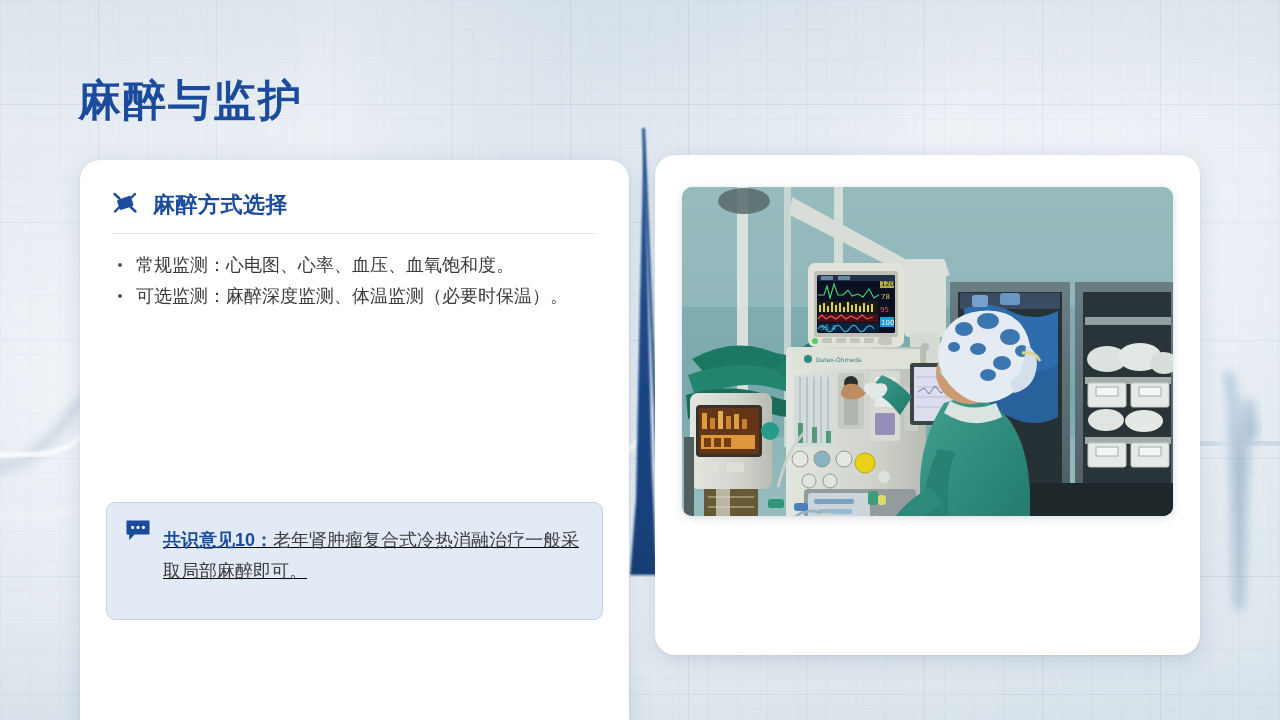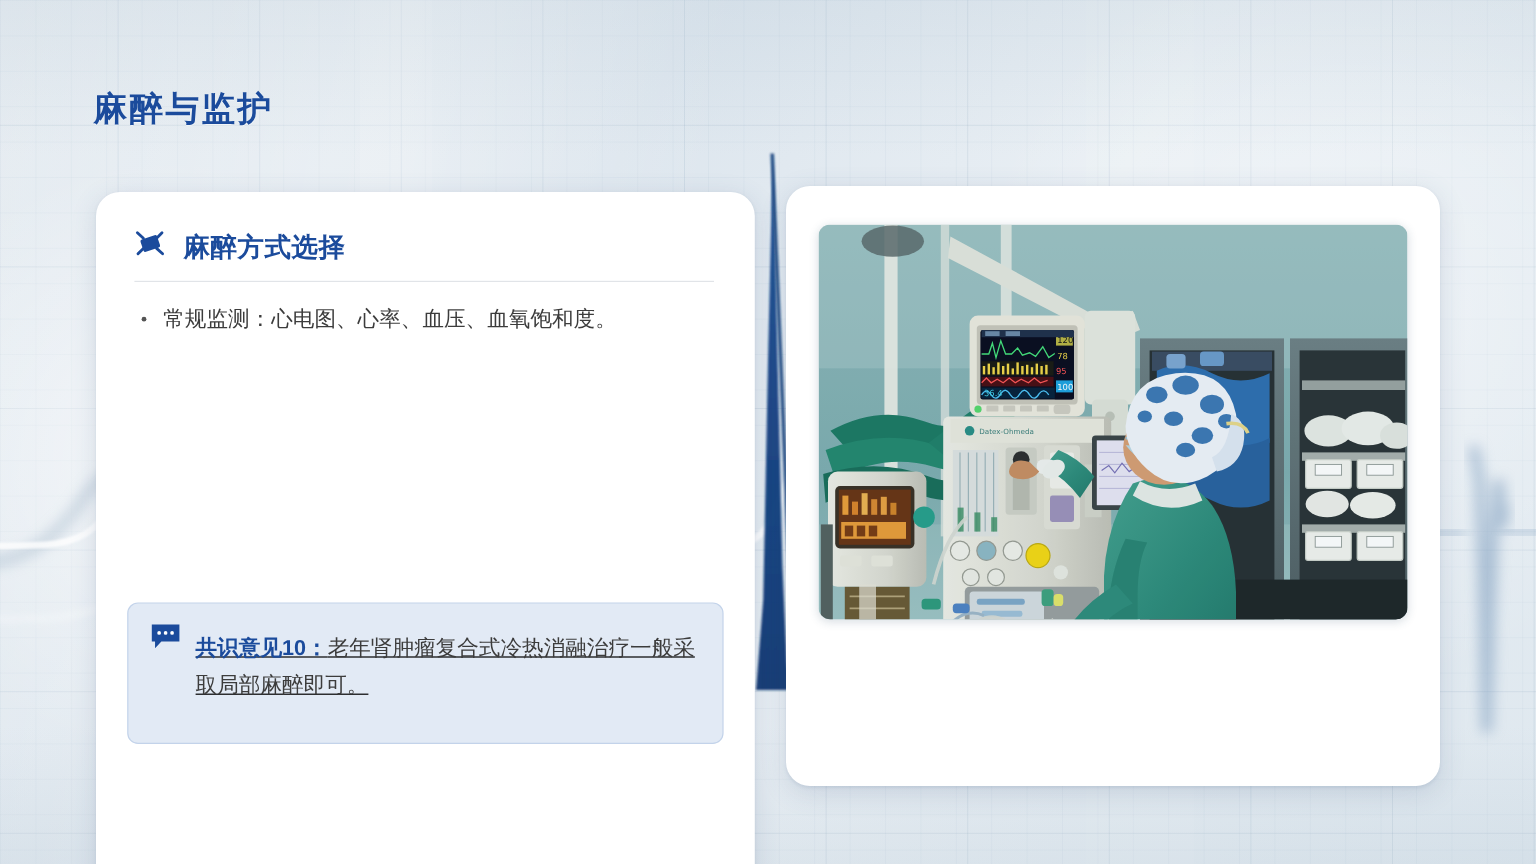--- a/index.html
+++ b/index.html
@@ -46,21 +46,21 @@
   }
   .bg-vignette {
     position:absolute; inset:0;
     background:linear-gradient(to bottom,rgba(170,190,205,.18) 0%,rgba(255,255,255,0) 18%,rgba(255,255,255,0) 84%,rgba(170,190,205,.20) 100%);
   }
   #bgsvg { position:absolute; inset:0; width:1280px; height:720px; }
 
   
   #title {
     position:absolute; left:78px; top:72px;
-    font-size:28px; font-weight:bold; letter-spacing:2px;
+    font-size:43px; font-weight:bold; letter-spacing:2px;
     color:#1b4b9c;
     text-shadow:0 1px 0 rgba(255,255,255,.55);
     z-index:5;
   }
 
   
   .card {
     position:absolute;
     background:#fff;
     border-radius:20px;
@@ -211,20 +211,21 @@
         </span>
         <span class="sec-title">麻醉方式选择</span>
       </div>
     </div>
 
     <div class="divider"></div>
 
     <div>
       <ul class="bullets">
         <li>常规监测：心电图、心率、血压、血氧饱和度。</li>
+        <li>可选监测：麻醉深度监测、体温监测（必要时保温）。</li>
       </ul>
     </div>
 
   </div>
 </div>
 
 <div id="callout">
   <div class="callout-row">
     <span class="ico">
       <svg width="26" height="23" viewBox="0 0 26 23">

